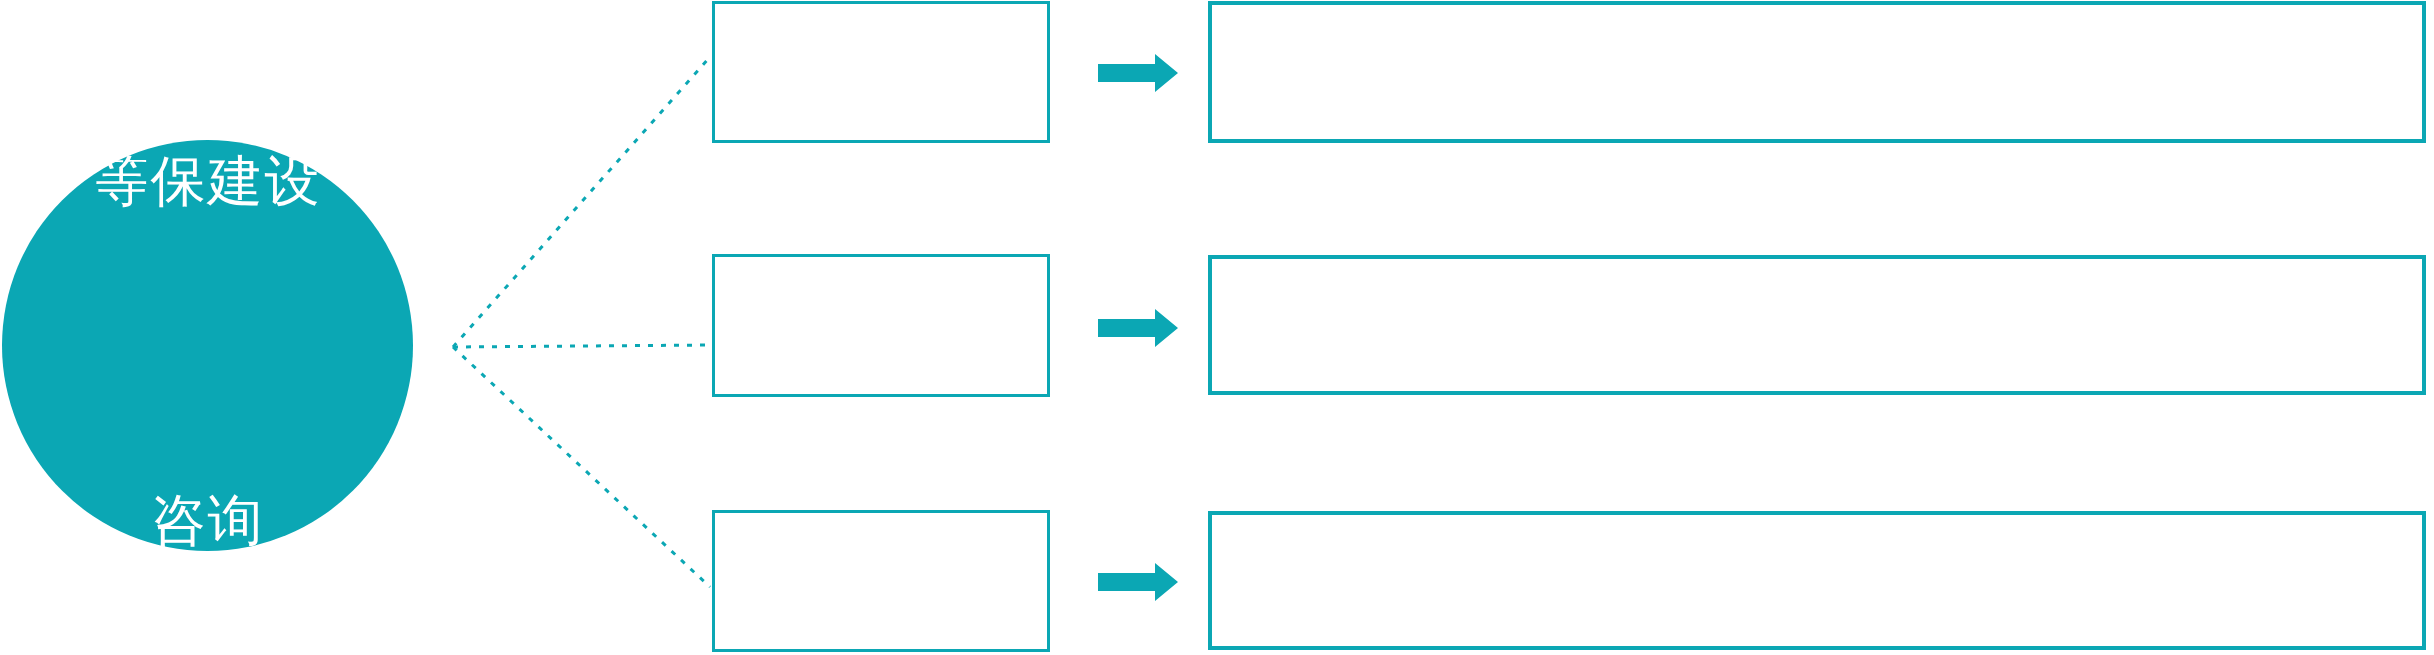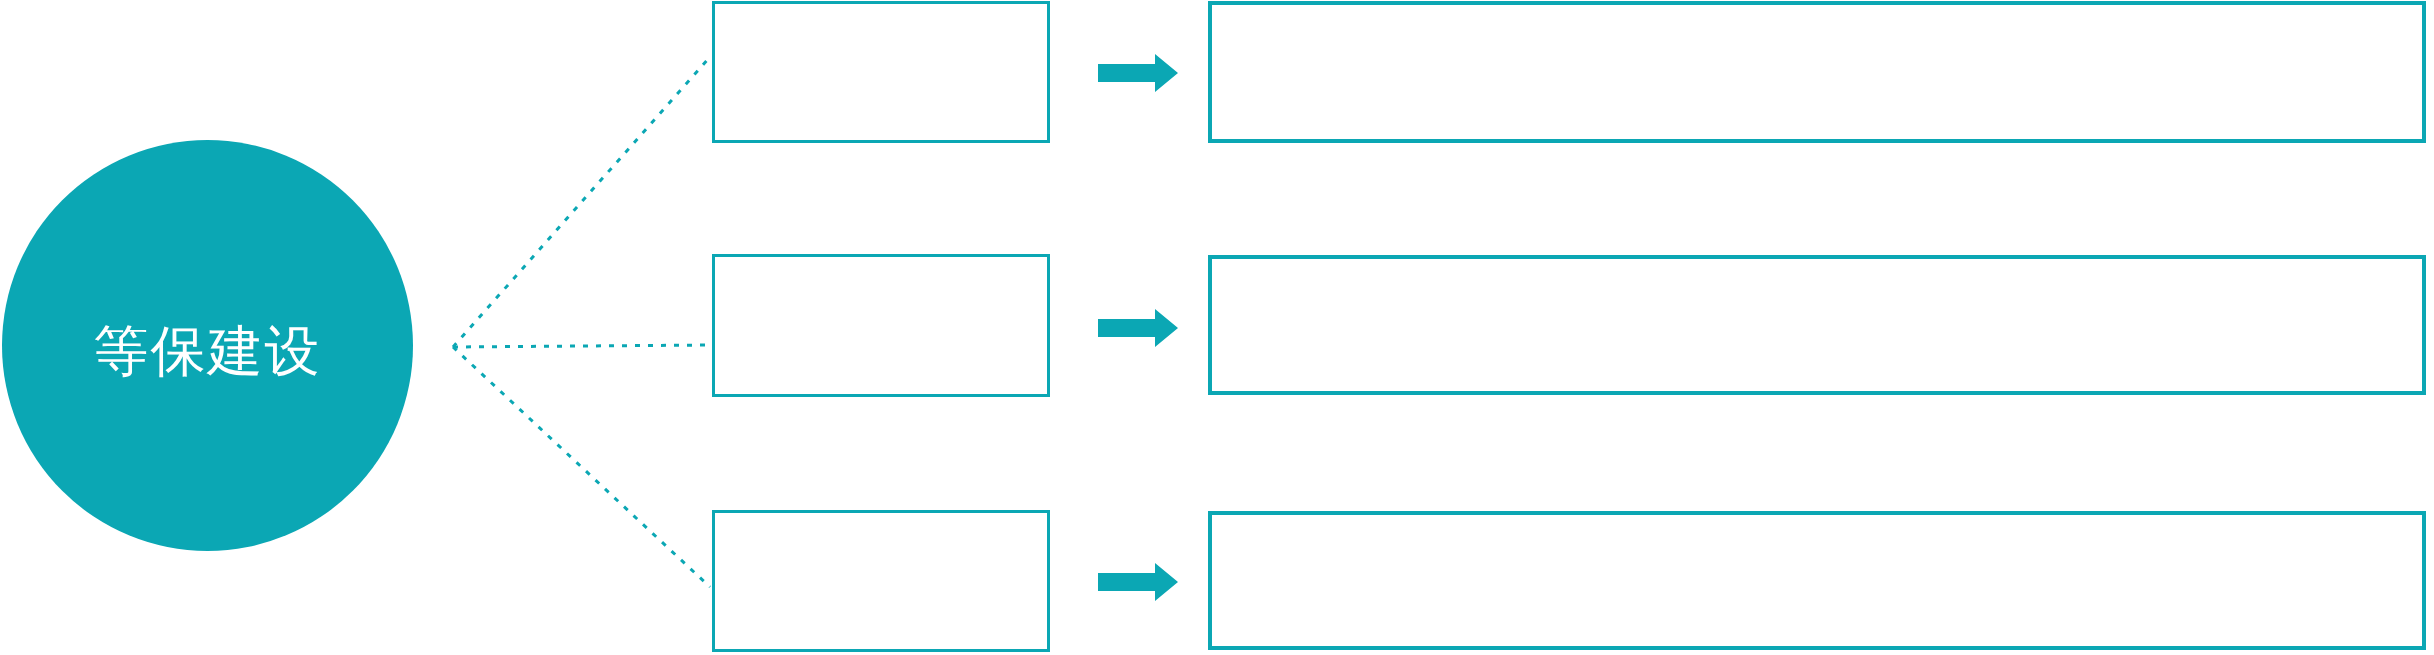--- a/index.html
+++ b/index.html
@@ -20,21 +20,21 @@
     position: absolute;
     left: 2px;
     top: 140px;
     width: 411px;
     height: 411px;
     border-radius: 50%;
     background: var(--accent, #0BA7B4);
     display: flex;
     flex-direction: column;
     align-items: center;
-    justify-content: center;
+    justify-content: space-between;
     padding-top: 10px;
     box-sizing: border-box;
   }
   .hub-line {
     color: var(--hub-text, #ffffff);
     font-size: 55px;
     line-height: 62px;
     font-weight: 300;
     letter-spacing: 2px;
     white-space: nowrap;
@@ -97,20 +97,21 @@
   .row2-arrow { top: 309px; }
   .row3-arrow { top: 563px; }
 </style>
 </head>
 <body>
 
 <div class="canvas">
 
   <div class="hub">
     <div class="hub-line">等保建设</div>
+    <div class="hub-line">咨询</div>
   </div>
 
   <svg class="connectors" width="2434" height="655" viewBox="0 0 2434 655" xmlns="http://www.w3.org/2000/svg">
     <line x1="453" y1="347" x2="710" y2="57" style="stroke:var(--accent,#0BA7B4); stroke-width:3; stroke-dasharray:5 8; fill:none;"></line>
     <line x1="453" y1="347" x2="710" y2="345" style="stroke:var(--accent,#0BA7B4); stroke-width:3; stroke-dasharray:5 8; fill:none;"></line>
     <line x1="453" y1="347" x2="710" y2="587" style="stroke:var(--accent,#0BA7B4); stroke-width:3; stroke-dasharray:5 8; fill:none;"></line>
   </svg>
 
   <div class="small-box row1-small">
     <span></span>

